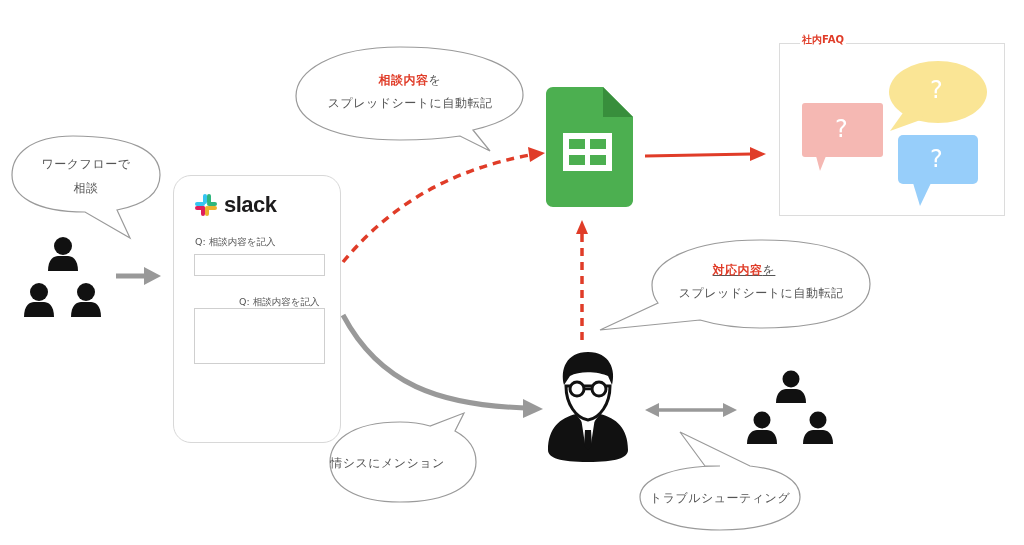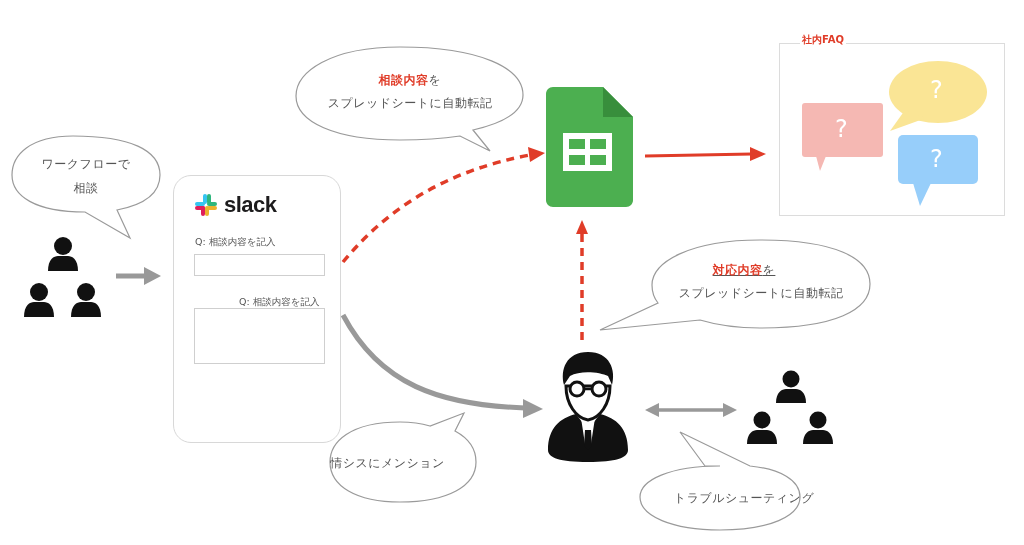--- a/index.html
+++ b/index.html
@@ -139,21 +139,21 @@
   <span class="red">相談内容</span><span>を</span>
 </div>
 <div class="txt" style="left:300px; top:95px; width:220px;">スプレッドシートに自動転記</div>
 
 <div class="txt" style="left:635px; top:262px; width:218px;text-decoration:underline;">
   <span class="red">対応内容</span><span>を</span>
 </div>
 <div class="txt" style="left:652px; top:285px; width:218px;">スプレッドシートに自動転記</div>
 
 <div class="txt" style="left:330px; top:455px; width:115px;">情シスにメンション</div>
-<div class="txt" style="left:640px; top:490px; width:160px; font-size:12px;margin-left:24px;">トラブルシューティング</div>
+<div class="txt" style="left:640px; top:490px; width:160px; font-size:12px;">トラブルシューティング</div>
 
 <div class="slack-card">
   <div class="slack-logo">
     <svg width="24" height="24" viewBox="0 0 24 24">
       <rect x="9" y="1" width="4" height="10" rx="2" fill="#36c5f0"></rect>
       <rect x="1" y="9" width="10" height="4" rx="2" fill="#36c5f0"></rect>
       <rect x="13" y="1" width="4" height="10" rx="2" fill="#2eb67d"></rect>
       <rect x="13" y="9" width="10" height="4" rx="2" fill="#2eb67d"></rect>
       <rect x="11" y="13" width="4" height="10" rx="2" fill="#ecb22e"></rect>
       <rect x="13" y="13" width="10" height="4" rx="2" fill="#ecb22e"></rect>

